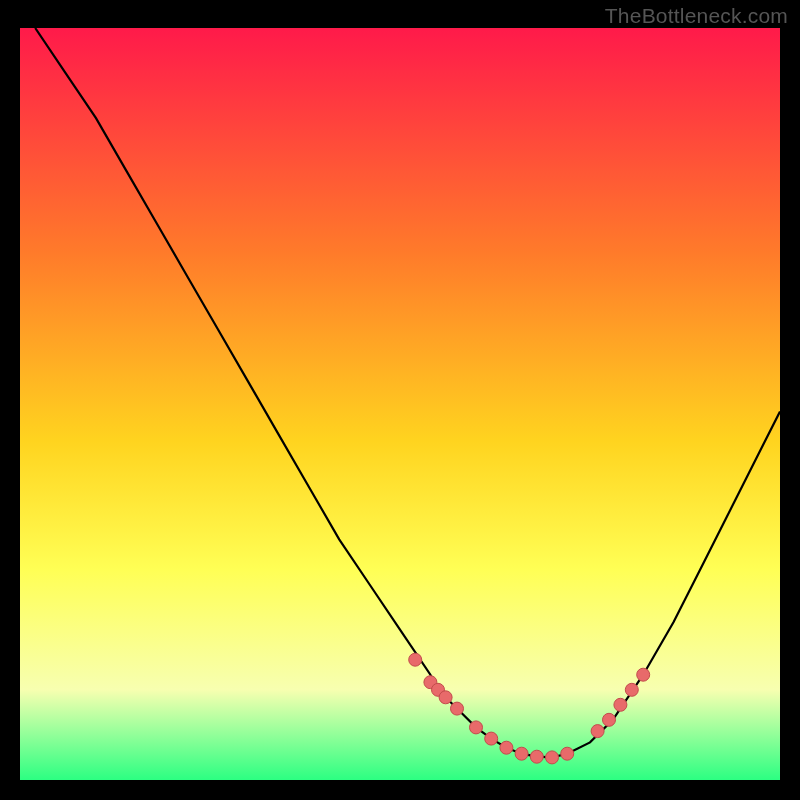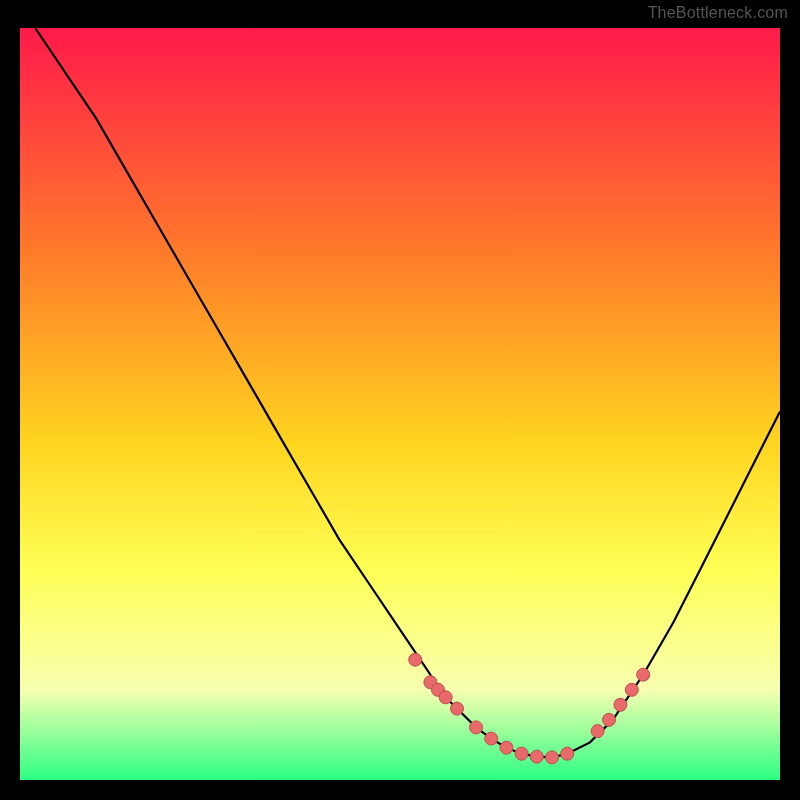--- a/index.html
+++ b/index.html
@@ -10,21 +10,21 @@
     background: #000;
     position: relative;
     overflow: hidden;
     font-family: Arial, Helvetica, sans-serif;
   }
   .watermark {
     position: absolute;
     top: 4px;
     right: 12px;
     color: #555;
-    font-size: 16px;
+    font-size: 21px;
     font-weight: 500;
     z-index: 10;
     letter-spacing: 0.2px;
   }
   .frame {
     position: absolute;
     left: 20px;
     top: 28px;
     width: 760px;
     height: 752px;

